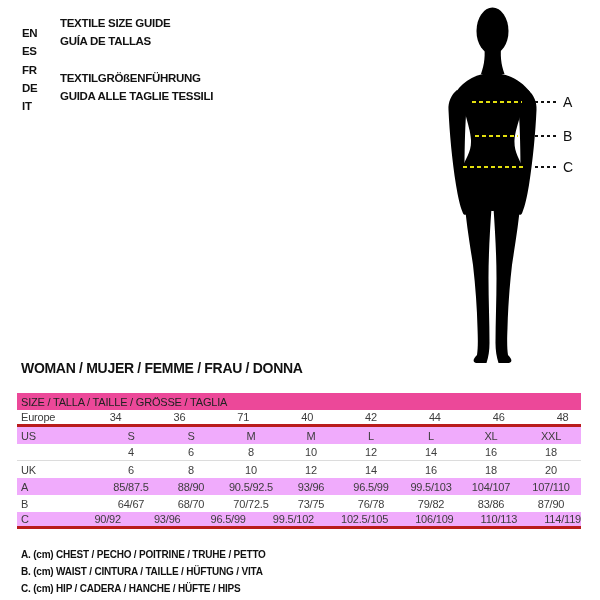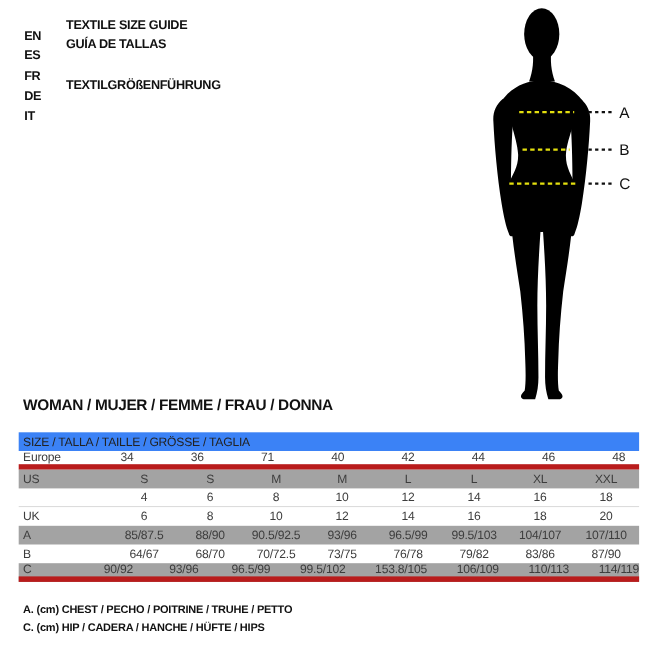--- a/index.html
+++ b/index.html
@@ -26,24 +26,24 @@
   
   .section-title {
     position:absolute; left:21px; top:360px;
     font-weight:bold; font-size:14px; letter-spacing:-0.3px; color:#111;
     white-space:nowrap;
   }
 
   
   .size-table { position:absolute; left:17px; top:393px; width:564px; }
   .t-row { display:flex; height:17px; align-items:center; font-size:11px; color:#3d3d3d; letter-spacing:-0.2px; }
-  .t-row.header-row { background:#3b82f6; color:#222; font-size:11px; }
-  .t-row.shade { background:#a3a3a3; }
+  .t-row.header-row { background:#ec4899; color:#222; font-size:11px; }
+  .t-row.shade { background:#f0abfc; }
   .t-row.line-below { border-bottom:1px solid #dcdcdc; }
-  .t-row.line-below-light { border-bottom:5px solid #b91c1c;gap:27px; }
+  .t-row.line-below-light { border-bottom:3px solid #b91c1c;gap:27px; }
   .t-label { width:84px; padding-left:4px; white-space:nowrap; }
   .t-cell { width:60px; text-align:center; white-space:nowrap; }
 
   
   .legend { position:absolute; left:21px; top:546px; }
   .legend-row {
     font-weight:bold; font-size:10px; line-height:17px; letter-spacing:-0.2px;
     color:#111; white-space:nowrap;
   }
 </style>
@@ -61,20 +61,21 @@
   </div>
   <div class="lang-row">
     <span class="lang-code">FR</span>
   </div>
   <div class="lang-row">
     <span class="lang-code">DE</span>
     <span class="lang-label">TEXTILGRÖßENFÜHRUNG</span>
   </div>
   <div class="lang-row">
     <span class="lang-code">IT</span>
+    <span class="lang-label">GUIDA ALLE TAGLIE TESSILI</span>
   </div>
 </div>
 
 <svg class="figure-svg" width="160" height="370" viewBox="0 0 160 370">
   <g fill="#000000">
     <ellipse cx="72.5" cy="31" rx="16" ry="23.5"></ellipse>
     <path d="M 64 42 C 65.5 56, 64.5 64, 61 74 L 84.5 74 C 81 64, 80 56, 81.5 42 Z"></path>
     <path d="M 36 92
              C 44 80, 58 73, 72.5 73
              C 87 73, 101 80, 110 92
@@ -218,23 +219,24 @@
     <span class="t-cell">83/86</span>
     <span class="t-cell">87/90</span>
   </div>
 
   <div class="t-row shade line-below-light">
     <span class="t-label">C</span>
     <span class="t-cell">90/92</span>
     <span class="t-cell">93/96</span>
     <span class="t-cell">96.5/99</span>
     <span class="t-cell">99.5/102</span>
-    <span class="t-cell">153.8/105</span>
+    <span class="t-cell">102.5/105</span>
     <span class="t-cell">106/109</span>
     <span class="t-cell">110/113</span>
     <span class="t-cell">114/119</span>
   </div>
 </div>
 
 <div class="legend">
   <div class="legend-row">A. (cm) CHEST / PECHO / POITRINE / TRUHE / PETTO</div>
+  <div class="legend-row">B. (cm) WAIST / CINTURA / TAILLE / HÜFTUNG / VITA</div>
   <div class="legend-row">C. (cm) HIP / CADERA / HANCHE / HÜFTE / HIPS</div>
 </div>
 
 </body></html>

